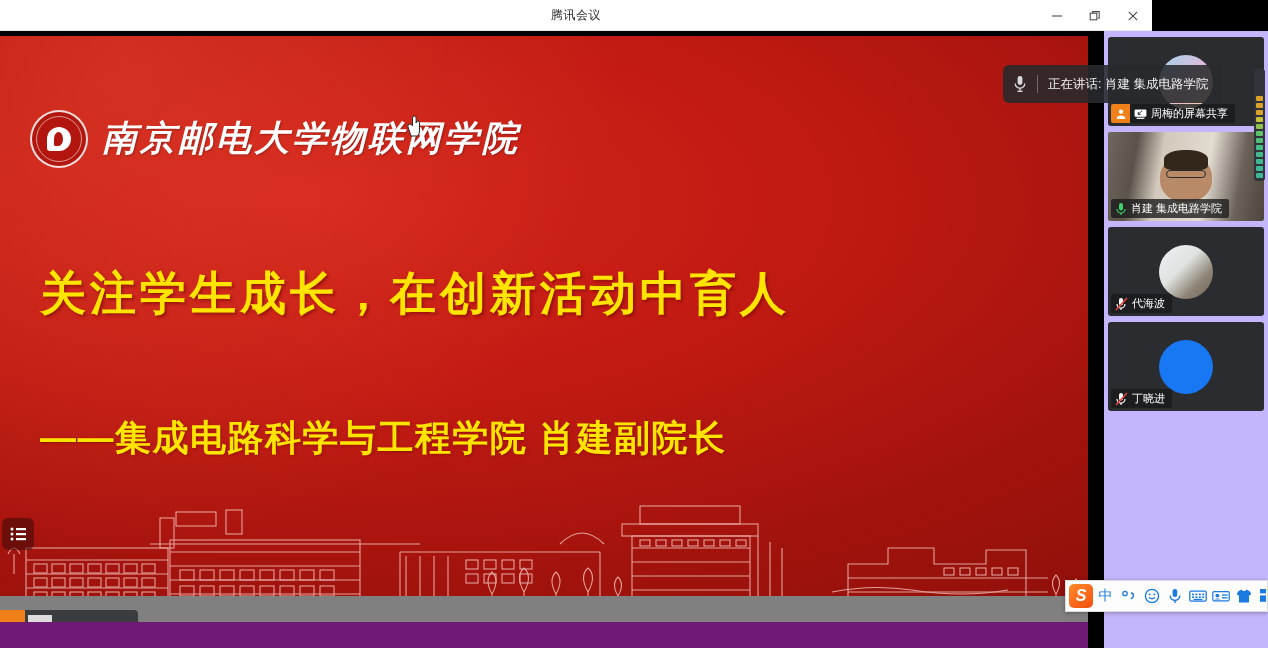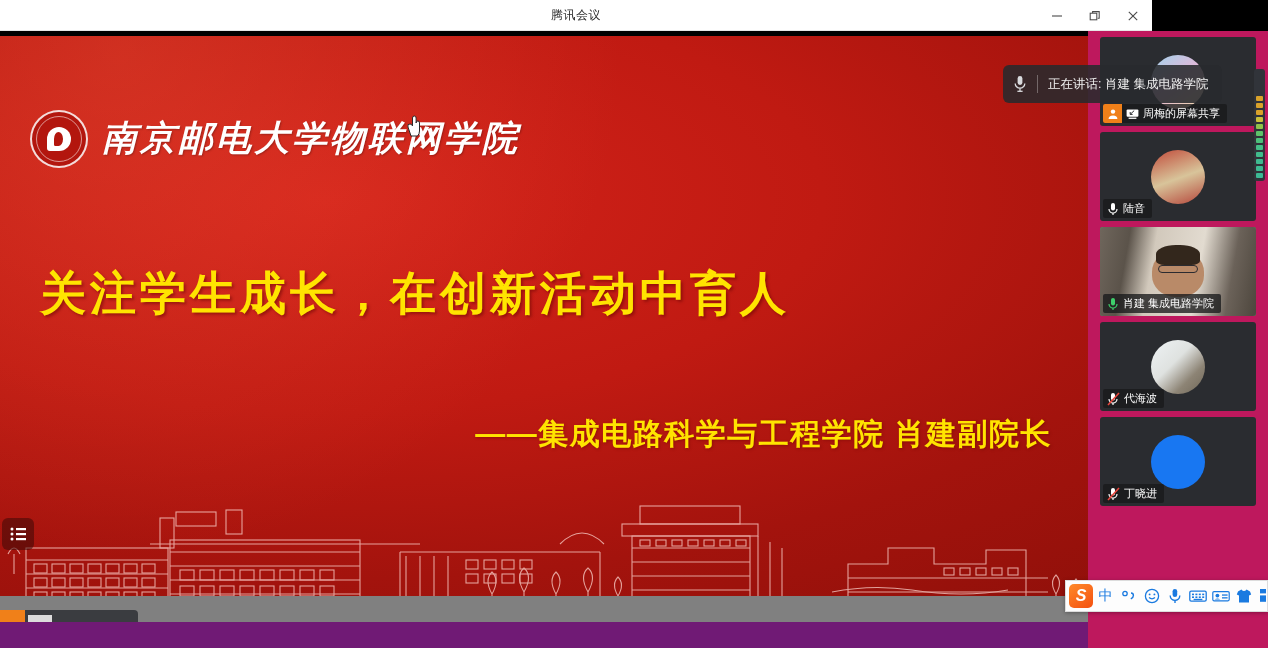--- a/index.html
+++ b/index.html
@@ -154,23 +154,22 @@
     color: #ffe400;
     letter-spacing: 4px;
     line-height: 1.12;
     white-space: nowrap;
     text-shadow: 2px 2px 3px rgba(90,0,0,0.45);
   }
   .subline {
     position: absolute;
     top: 378px; left: 40px;
     width: 1020px;
-    text-align: right;
     padding-right: 8px;
-    font-size: 30px;
+    font-size: 36px;
     font-weight: bold;
     color: #ffe400;
     letter-spacing: 1.5px;
     white-space: nowrap;
     text-shadow: 1px 1px 3px rgba(90,0,0,0.4);
   }
 
   
   .skyline {
     position: absolute;
@@ -216,23 +215,23 @@
     color: #f0f0f0;
     white-space: nowrap;
     overflow: hidden;
     max-width: 160px;
   }
 
   
   .rail {
     position: absolute;
     top: 31px; right: 0;
-    width: 180px;
+    width: 164px;
     height: 617px;
-    background: #be185d;
+    background: #c4b5fd;
     overflow: hidden;
   }
   .tile {
     position: relative;
     width: 156px;
     height: 89px;
     margin: 6px auto 0 auto;
     background: #2a2c30;
     border-radius: 3px;
     overflow: hidden;
@@ -573,31 +572,20 @@
         </div>
         <svg width="13" height="12" viewBox="0 0 13 12">
           <rect x="0.6" y="1.4" width="11.8" height="7.4" rx="1" fill="#fff"></rect>
           <rect x="2.6" y="9.6" width="7.8" height="1.3" fill="#fff"></rect>
           <path d="M8.2 2.6 L4.2 6.4 M4.2 6.4 h2.4 M4.2 6.4 v-2.4" stroke="#2a2c30" stroke-width="1" fill="none"></path>
         </svg>
         <div class="tile-name">周梅的屏幕共享</div>
       </div>
     </div>
 
-    <div class="tile">
-      <div class="tile-avatar" style="background:linear-gradient(160deg,#c14a3a 0%,#d8c49a 52%,#b5453a 100%)"></div>
-      <div class="tile-label">
-        <svg width="12" height="14" viewBox="0 0 12 14">
-          <rect x="4" y="1" width="4" height="7.4" rx="2" fill="#fff"></rect>
-          <path d="M2 7 a4 4 0 0 0 8 0" fill="none" stroke="#fff" stroke-width="1.2"></path>
-          <line x1="6" y1="11" x2="6" y2="13" stroke="#fff" stroke-width="1.2"></line>
-        </svg>
-        <div class="tile-name">陆音</div>
-      </div>
-    </div>
 
     <div class="tile active">
       <div class="tile-video" style="background:linear-gradient(100deg,#6f665c 0%,#5b534a 18%,#d2c9bc 34%,#e2dbd0 62%,#6b6259 82%,#4d463d 100%)">
         <div style="position:absolute;left:52px;top:22px;width:52px;height:48px;border-radius:48% 48% 45% 45%;background:#b98a68;"></div>
         <div style="position:absolute;left:56px;top:18px;width:44px;height:20px;border-radius:45% 45% 20% 20%;background:#33271c;"></div>
         <div style="position:absolute;left:58px;top:38px;width:40px;height:8px;border:1.5px solid #2b2b30;border-radius:4px;"></div>
       </div>
       <div class="tile-label">
         <svg width="12" height="14" viewBox="0 0 12 14">
           <rect x="4" y="1" width="4" height="7.4" rx="2" fill="#3ecf6b"></rect>

